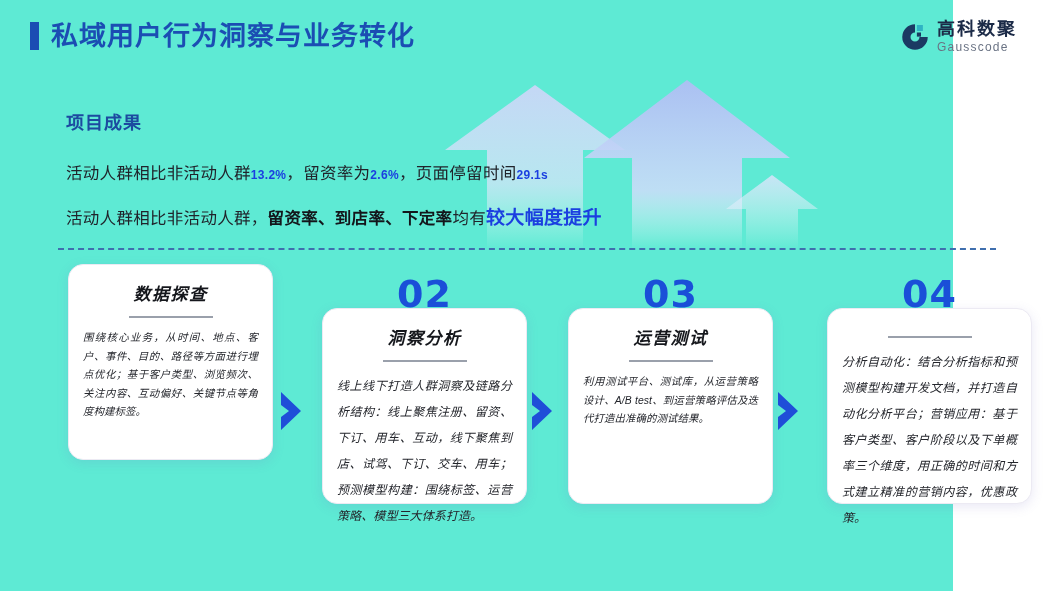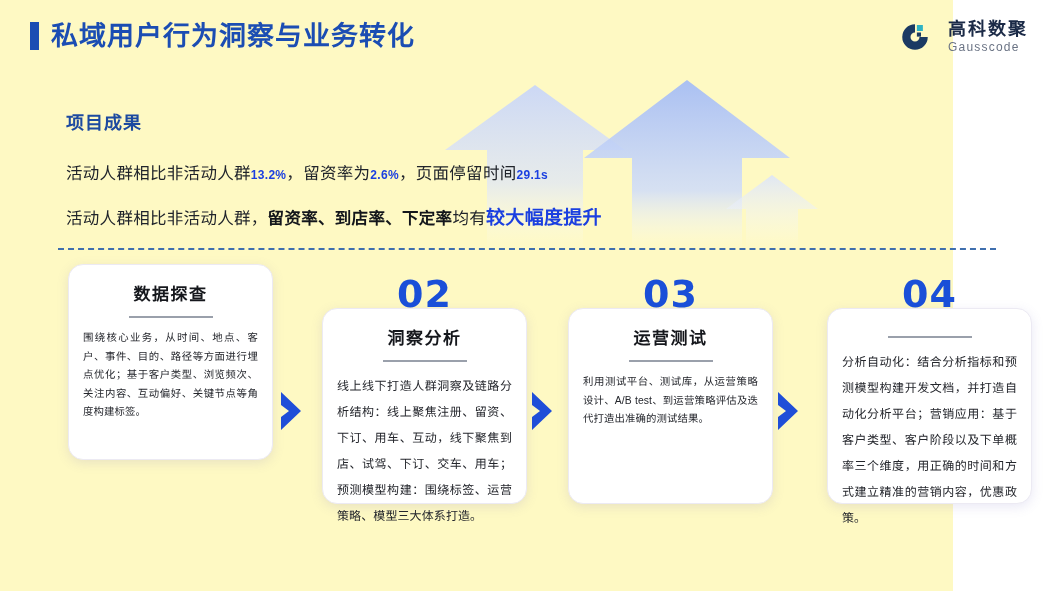--- a/index.html
+++ b/index.html
@@ -5,21 +5,21 @@
   * { box-sizing: border-box; margin: 0; padding: 0; }
   html, body {
     width: 1048px; height: 591px;
     background: #ffffff;
     font-family: "Liberation Sans", "DejaVu Sans", sans-serif;
     overflow: hidden;
   }
   #slide {
     position: relative;
     width: 953px; height: 591px;
-    background: #fef9c3;
+    background: #5eead4;
   }
 
   
   .arrow-layer {
     position: absolute;
     left: 0; top: 0;
     width: 1048px; height: 591px;
     pointer-events: none;
     z-index: 0;
   }
@@ -46,21 +46,21 @@
     letter-spacing: 1px;
     line-height: 38px;
     white-space: nowrap;
   }
 
   .logo {
     position: absolute;
     left: 900px; top: 20px;
     display: flex;
     align-items: center;
-    gap: 18px;
+    gap: 7px;
   }
   .logo-mark { width: 30px; height: 30px; flex: none; display:block; }
   .logo-text { display: flex; flex-direction: column; line-height: 1; }
   .logo-cn {
     font-size: 18px; font-weight: bold; color: #1b2a47;
     letter-spacing: 2px;
   }
   .logo-en {
     font-size: 12px; color: #6a7384;
     letter-spacing: 1.2px; margin-top: 3px;
@@ -127,20 +127,21 @@
   .step-card {
     position: relative;
     margin-top: -8px;
     height: 196px;
     background: #ffffff;
     border: 1px solid #eceaf3;
     border-radius: 15px;
     box-shadow: 0 3px 12px rgba(120,110,190,0.16);
     padding: 18px 14px 12px 14px;
     z-index: 1;
+    font-style: italic;
   }
   .step-title {
     text-align: center;
     font-size: 17px;
     font-weight: bold;
     color: #15171c;
     letter-spacing: 1.5px;
     line-height: 24px;
   }
   .step-rule {

